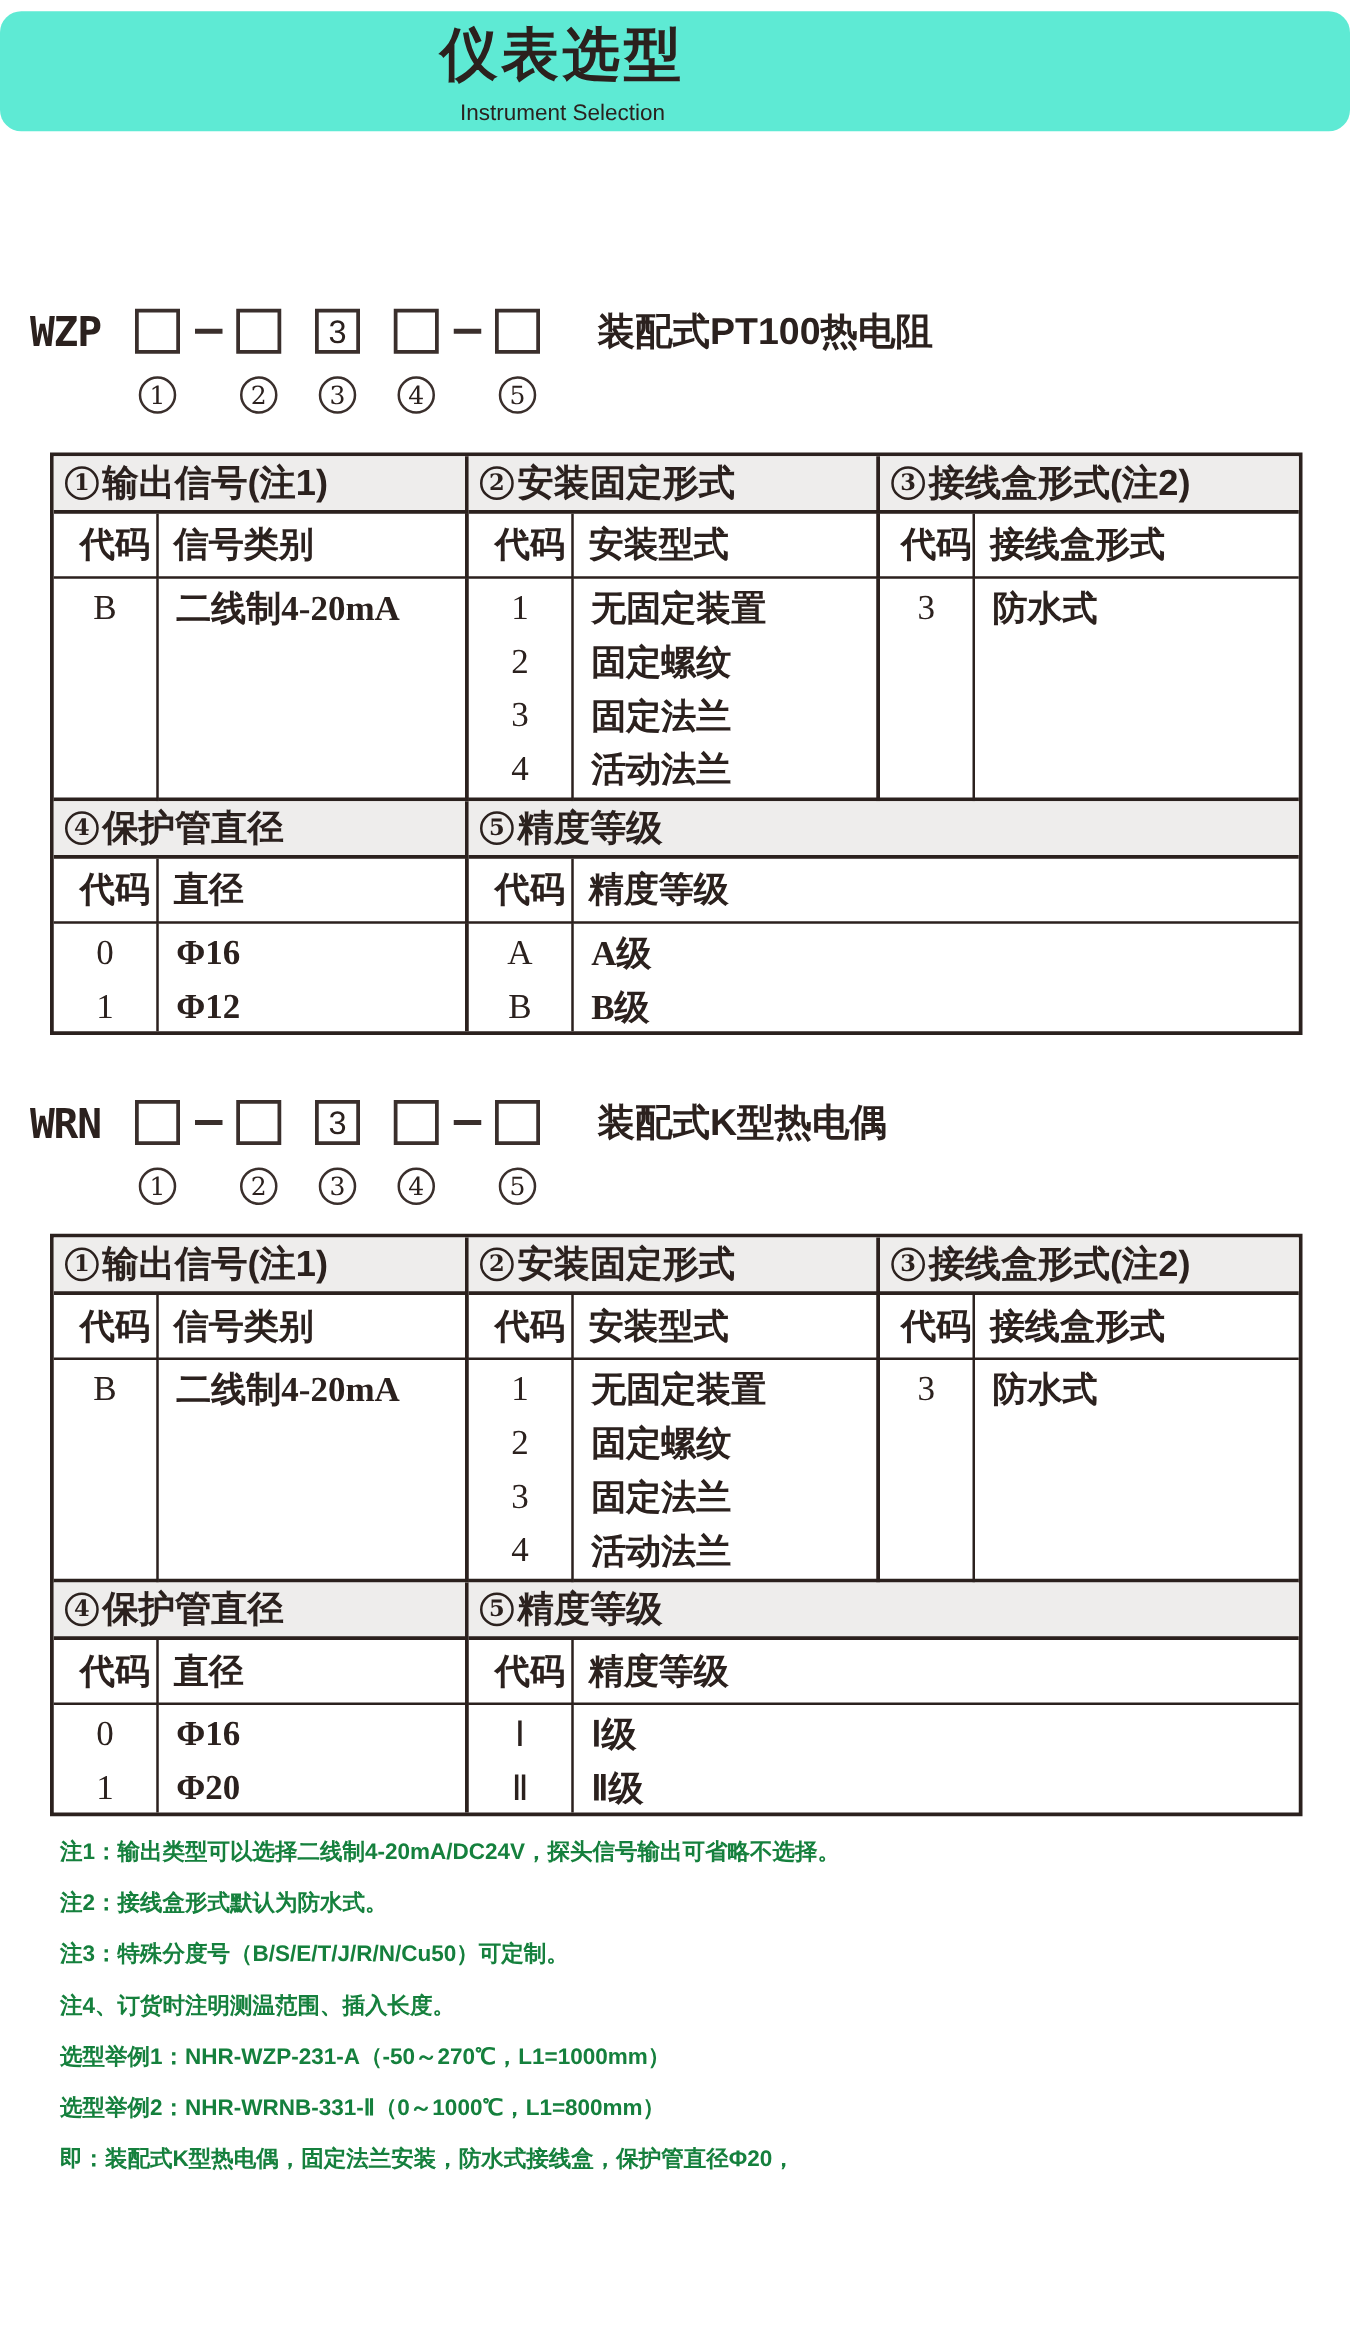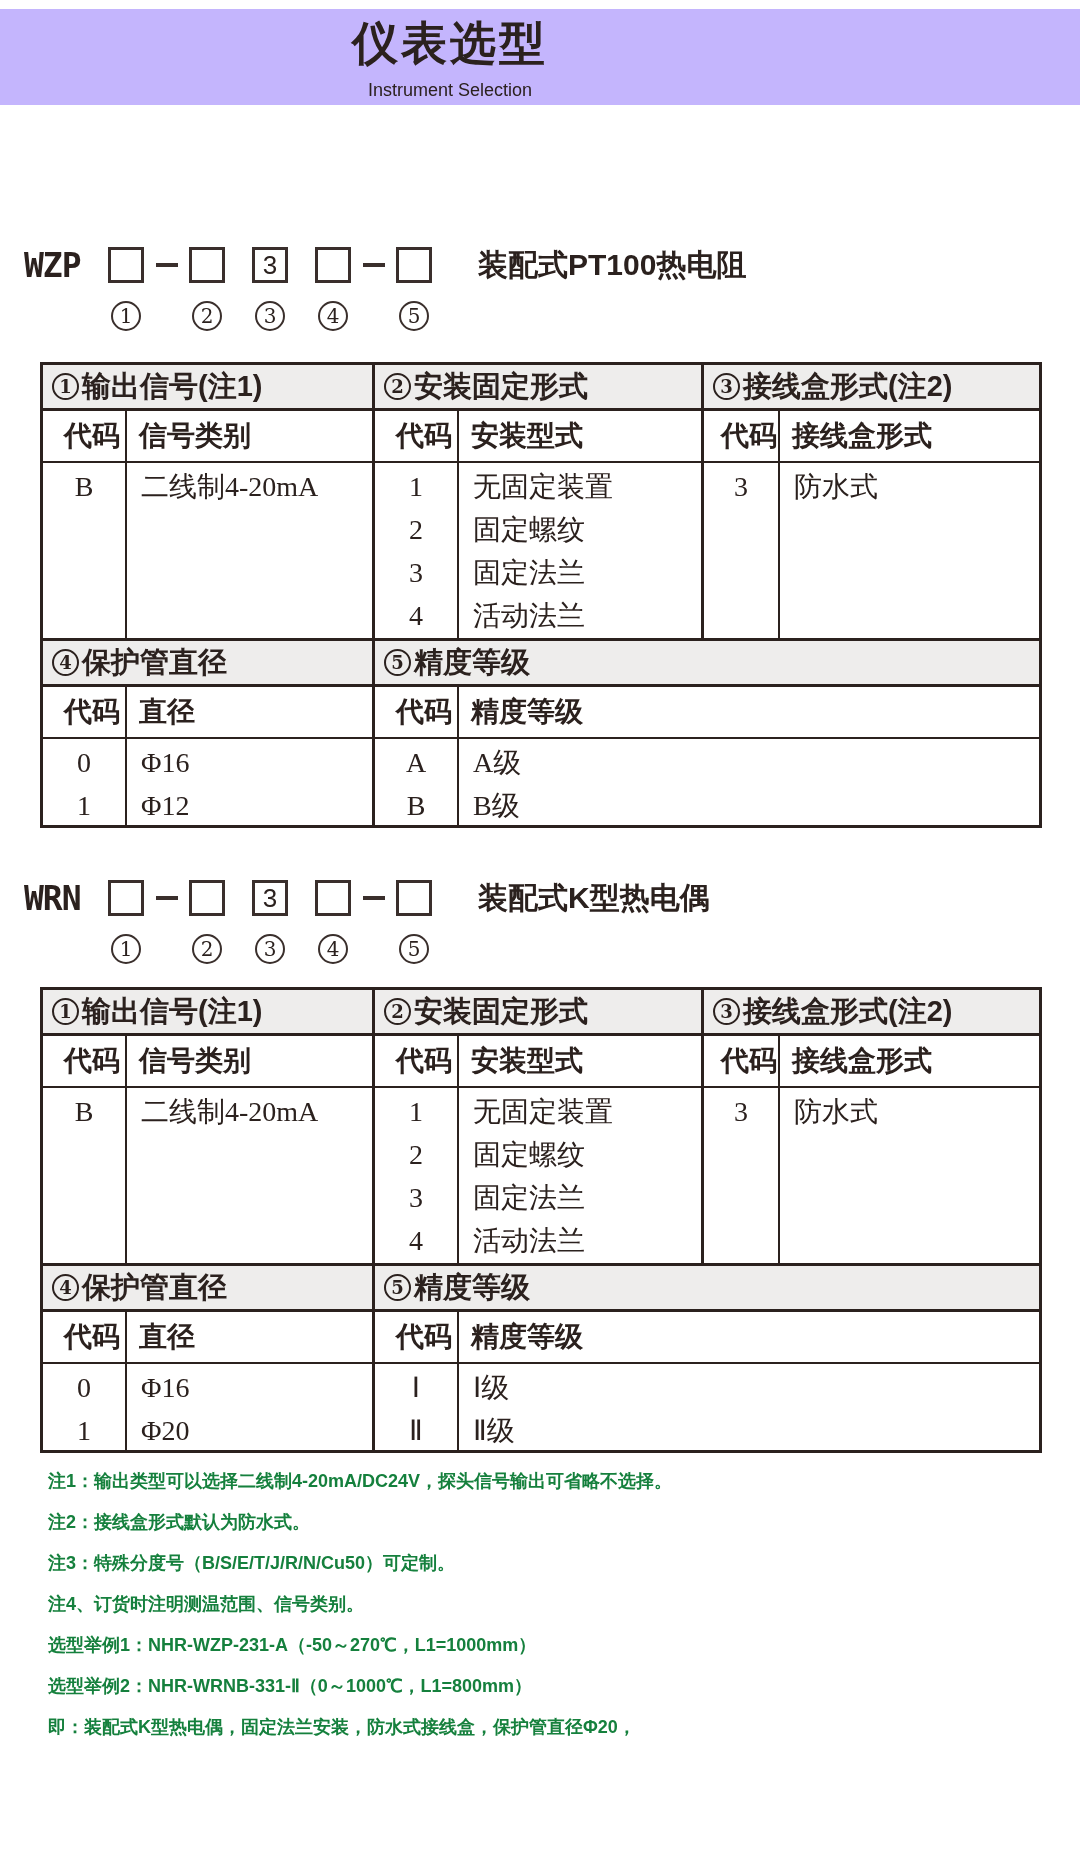--- a/index.html
+++ b/index.html
@@ -8,23 +8,24 @@
     background: #ffffff;
     color: #2b211e;
     font-family: "Liberation Sans", sans-serif;
     overflow: hidden;
   }
 
   
   .banner {
     margin-top: 9px;
     height: 96px;
-    background: #c4b5fd;
+    background: #5eead4;
     display: flex;
     align-items: center;
+    border-radius: 17px;
   }
   .banner-inner { width: 900px; text-align: center; }
   .banner-title { font-size: 46px; font-weight: bold; letter-spacing: 3px; }
   .banner-sub { font-size: 18px; margin-top: 5px; }
 
   
   .model-block { margin-left: 24px; }
   .model-block.first { margin-top: 138px; }
   .model-block.second { margin-top: 48px; }
   .model-row { display: flex; align-items: center; height: 44px; }
@@ -103,21 +104,21 @@
     white-space: nowrap;
   }
   .hdr.code { justify-content: center; padding-left: 16px; }
   .hdr.desc { padding-left: 12px; }
 
   .data { border-bottom: 3px solid #2b211e; padding-top: 2px; }
   .rowC { height: 178px; }
   .rowF { height: 86px; border-bottom: none; }
   .ln { height: 43px; display: flex; align-items: center; font-size: 28px; white-space: nowrap; }
   .data.code .ln { justify-content: center; }
-  .data.desc .ln { padding-left: 14px; font-weight: normal; }
+  .data.desc .ln { padding-left: 14px; font-weight: bold; }
 
   
   .notes { margin: 8px 0 0 48px; }
   .note-line {
     font-size: 18px;
     line-height: 41px;
     font-weight: bold;
     color: #15803d;
     white-space: nowrap;
   }
@@ -335,17 +336,17 @@
   <div class="cell data desc rowF span3">
     <div class="ln">Ⅰ级</div>
     <div class="ln">Ⅱ级</div>
   </div>
 </div>
 
 <div class="notes">
   <div class="note-line">注1：输出类型可以选择二线制4-20mA/DC24V，探头信号输出可省略不选择。</div>
   <div class="note-line">注2：接线盒形式默认为防水式。</div>
   <div class="note-line">注3：特殊分度号（B/S/E/T/J/R/N/Cu50）可定制。</div>
-  <div class="note-line">注4、订货时注明测温范围、信号类别。</div>
+  <div class="note-line">注4、订货时注明测温范围、插入长度。</div>
   <div class="note-line">选型举例1：NHR-WZP-231-A（-50～270℃，L1=1000mm）</div>
   <div class="note-line">选型举例2：NHR-WRNB-331-Ⅱ（0～1000℃，L1=800mm）</div>
   <div class="note-line">即：装配式K型热电偶，固定法兰安装，防水式接线盒，保护管直径Φ20，</div>
 </div>
 
 </body></html>

